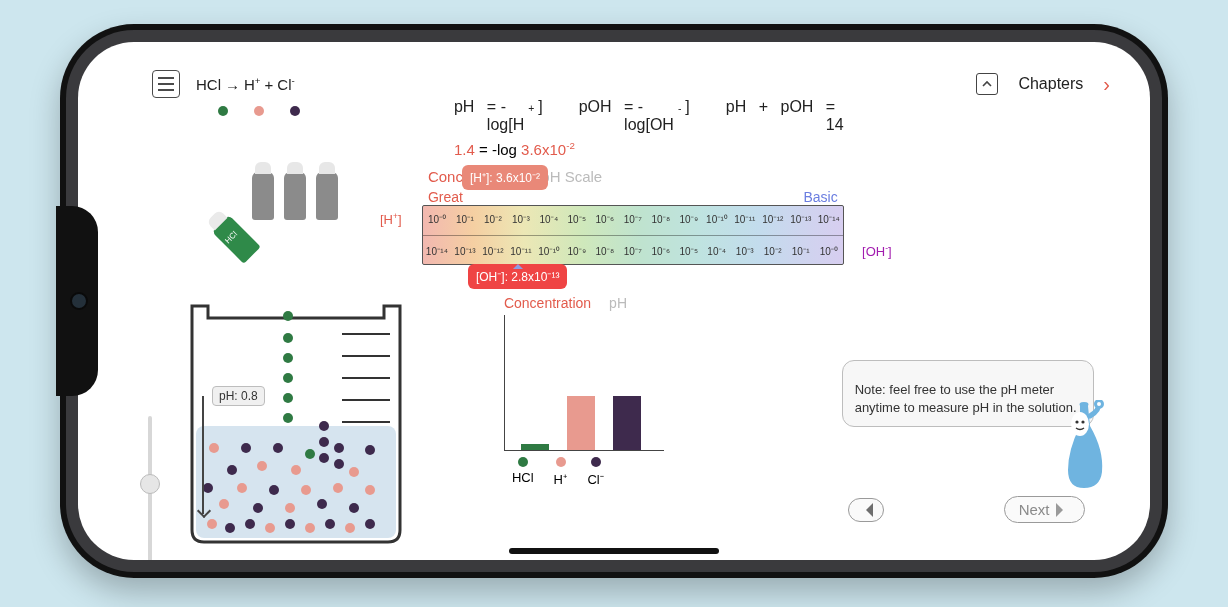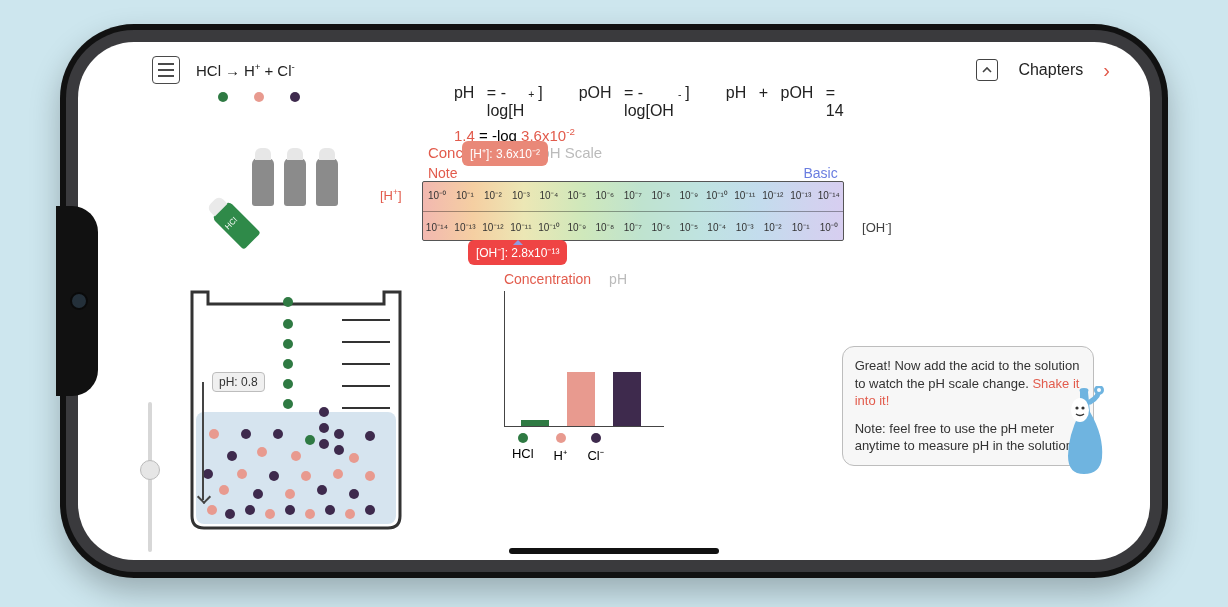--- a/index.html
+++ b/index.html
@@ -59,21 +59,21 @@
     transform: translateX(-50%);
     width: 210px; height: 6px;
     background: #111;
     border-radius: 4px;
     z-index: 60;
   }
   
   .content {
     position: absolute;
     inset: 0;
-    padding: 14px 40px 18px 74px;
+    padding: 28px 40px 18px 74px;
   }
   
   .header { display: flex; align-items: center; gap: 16px; }
   .menu-btn {
     width: 28px; height: 28px;
     border: 1.5px solid #4a4a4a;
     border-radius: 4px;
     display: flex; flex-direction: column; justify-content: center; gap: 4px;
     padding: 5px;
   }
@@ -142,42 +142,42 @@
     position: absolute; left: 18px; top: 98px; width: 2px; height: 118px; background: #444;
   }
   .ph-probe::after {
     content: ""; position: absolute; left: -3px; top: 110px; width: 8px; height: 8px; border-left: 2px solid #444; border-bottom: 2px solid #444; transform: rotate(-45deg);
   }
   svg.beaker { display: block; }
 
   
   .formula-row { display: flex; gap: 36px; font-size: 16px; color: #222; margin-bottom: 6px; margin-left: 32px; }
   .formula-row .grp { display: inline-flex; align-items: baseline; gap: 4px; }
-  .values-row { display: flex; font-size: 15px; margin-left: 32px; }
+  .values-row { display: flex; font-size: 15px; margin-left: 32px; margin-bottom: 10px; }
   .red { color: #e25b4c; }
   .tabs { display: flex; gap: 20px; font-size: 15px; margin-left: 6px; margin-bottom: 4px; }
   .tab { color: #bbb; } .tab.active { color: #e25b4c; }
 
   
   .scale-wrap { position: relative; margin-top: 2px; }
   .scale-head { display: flex; justify-content: space-between; font-size: 14px; padding: 0 6px; }
   .scale-head .acid { color: #e25b4c; } .scale-head .basic { color: #6a7de0; text-align: right; }
   .scale {
     position: relative; height: 60px; border: 1.5px solid #555; border-radius: 2px;
     background: linear-gradient(90deg,
       #f2b8b0 0%, #f5cfa2 12%, #ece7b5 24%, #cfe8bb 38%, #bfe3cf 52%,
       #bfe3e0 66%, #c3dced 80%, #d0d3ef 92%, #d7cef0 100%);
     overflow: hidden;
   }
   .scale .row { position: absolute; left: 0; right: 0; display: flex; }
   .scale .row.top { top: 6px; } .scale .row.bot { bottom: 6px; }
   .scale .cell { flex: 1; text-align: center; font-size: 10px; color: #333; }
   .scale .divider { position: absolute; left: 0; right: 0; top: 50%; height: 1px; background: rgba(0,0,0,.35); }
   .scale-label-h { position: absolute; left: -42px; top: 6px; color: #e25b4c; font-size: 13px; }
-  .scale-label-oh{ position: absolute; right: -48px; bottom: 6px; color: #404040; font-size: 13px; }
+  .scale-label-oh{ position: absolute; right: -48px; bottom: 6px; color: #a21caf; font-size: 13px; }
   .bubble {
     position: absolute; background: #e98878; color: #fff; font-size: 12px;
     padding: 4px 8px; border-radius: 6px;
   }
   .bubble.top { left: 40px; top: -24px; transform: translateX(0); }
   .bubble.top::after {
     content: ""; position: absolute; left: 50%; bottom: -5px; transform: translateX(-50%);
     border: 5px solid transparent; border-top-color: #e98878;
   }
   .bubble.bot { left: 46px; bottom: -24px; background: #ef4444; }
@@ -347,21 +347,21 @@
           </div>
 
           <div class="tabs">
             <span class="tab active">Concentration</span>
             <span class="tab">pH Scale</span>
           </div>
 
           <div class="scale-wrap">
             <div class="bubble top">[H⁺]: 3.6x10⁻²</div>
             <div class="scale-head">
-              <span class="acid">Note</span>
+              <span class="acid">Great</span>
               <span class="basic">Basic</span>
             </div>
             <div style="position:relative;">
               <span class="scale-label-h"><span>[H</span><sup>+</sup><span>]</span></span>
               <div class="scale">
                 <div class="row top" id="scale-top">
                     <span class="cell">10⁻⁰</span>
                     <span class="cell">10⁻¹</span>
                     <span class="cell">10⁻²</span>
                     <span class="cell">10⁻³</span>
@@ -421,30 +421,38 @@
               </div>
             <div class="item">
                 <span class="dot g-purp"></span>
                 <span>Cl⁻</span>
               </div>
           </div>
         </div>
 
         <div class="right">
           <div class="speech">
-            <p><span>Great! Now add the acid to the solution to watch the pH scale change. </span><span class="red">Shake it into it!</span></p>
             <p style="margin-top:10px;">Note: feel free to use the pH meter anytime to measure pH in the solution.</p>
           </div>
           <svg class="mascot" width="52" height="90" viewBox="0 0 52 90">
             <path d="M20 6 Q18 2 24 2 Q30 2 28 6 L30 26 Q44 50 42 72 Q40 88 24 88 Q8 88 8 70 Q8 50 20 26 Z" fill="#6fb4e0"></path>
             <ellipse cx="20" cy="24" rx="9" ry="12" fill="#fff"></ellipse>
             <circle cx="17" cy="22" r="1.6" fill="#333"></circle>
               <circle cx="23" cy="22" r="1.6" fill="#333"></circle>
             <path d="M16 28 Q20 31 24 28" stroke="#333" stroke-width="1.4" fill="none"></path>
             <path d="M30 16 Q40 10 38 4" stroke="#6fb4e0" stroke-width="5" fill="none" stroke-linecap="round"></path>
             <circle cx="39" cy="4" r="3.5" fill="#fff" stroke="#6fb4e0" stroke-width="3"></circle>
           </svg>
+          <div class="nav-row">
+            <div class="pill small">
+                <span class="tri-left"></span>
+              </div>
+            <div class="pill">
+                <span>Next</span>
+                <span class="tri-right"></span>
+              </div>
+          </div>
         </div>
       </div>
 
     </div>
   </div>
 </div>
 
 </body></html>

